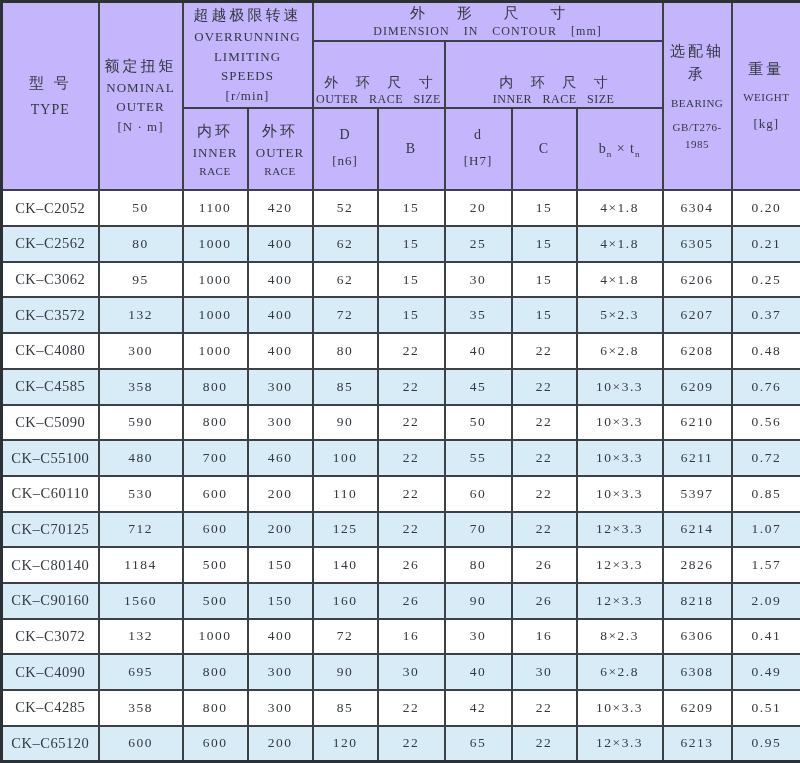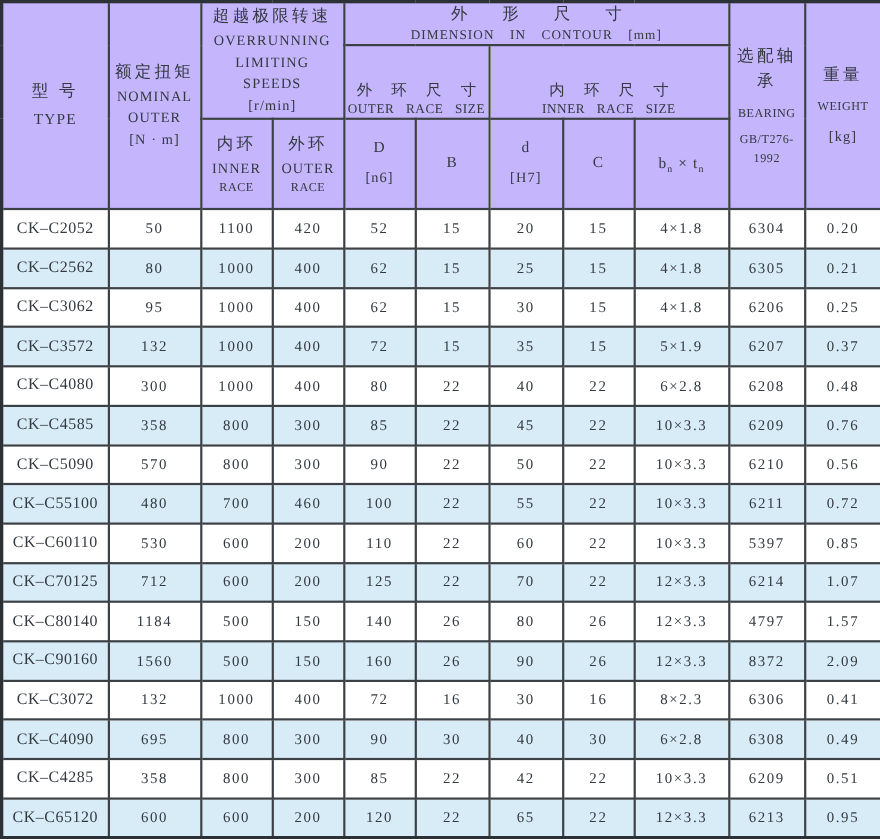--- a/index.html
+++ b/index.html
@@ -82,21 +82,21 @@
         <div class="en">LIMITING SPEEDS</div>
         <div class="unit">[r/min]</div>
       </th>
       <th colspan="5">
         <div class="zh-wide">外 形 尺 寸</div>
         <div class="en-wide">DIMENSION IN CONTOUR [mm]</div>
       </th>
       <th rowspan="3">
         <div class="zh">选配轴承</div>
         <div class="en-sm gap">BEARING</div>
-        <div class="en-sm gap">GB/T276-1992</div>
+        <div class="en-sm gap">GB/T276-1985</div>
       </th>
       <th rowspan="3">
         <div class="zh">重量</div>
         <div class="en-sm gap">WEIGHT</div>
         <div class="unit gap">[kg]</div>
       </th>
     </tr>
     <tr class="h2">
       <th colspan="2">
         <div class="zh-mid">外 环 尺 寸</div>
@@ -179,21 +179,21 @@
       </tr>
       <tr class="alt">
         <td class="type-cell">CK–C3572</td>
         <td>132</td>
         <td>1000</td>
         <td>400</td>
         <td>72</td>
         <td>15</td>
         <td>35</td>
         <td>15</td>
-        <td>5×1.9</td>
+        <td>5×2.3</td>
         <td>6207</td>
         <td>0.37</td>
       </tr>
       <tr>
         <td class="type-cell">CK–C4080</td>
         <td>300</td>
         <td>1000</td>
         <td>400</td>
         <td>80</td>
         <td>22</td>
@@ -211,21 +211,21 @@
         <td>85</td>
         <td>22</td>
         <td>45</td>
         <td>22</td>
         <td>10×3.3</td>
         <td>6209</td>
         <td>0.76</td>
       </tr>
       <tr>
         <td class="type-cell">CK–C5090</td>
-        <td>570</td>
+        <td>590</td>
         <td>800</td>
         <td>300</td>
         <td>90</td>
         <td>22</td>
         <td>50</td>
         <td>22</td>
         <td>10×3.3</td>
         <td>6210</td>
         <td>0.56</td>
       </tr>
@@ -271,34 +271,34 @@
       <tr>
         <td class="type-cell">CK–C80140</td>
         <td>1184</td>
         <td>500</td>
         <td>150</td>
         <td>140</td>
         <td>26</td>
         <td>80</td>
         <td>26</td>
         <td>12×3.3</td>
-        <td>4797</td>
+        <td>2826</td>
         <td>1.57</td>
       </tr>
       <tr class="alt">
         <td class="type-cell">CK–C90160</td>
         <td>1560</td>
         <td>500</td>
         <td>150</td>
         <td>160</td>
         <td>26</td>
         <td>90</td>
         <td>26</td>
         <td>12×3.3</td>
-        <td>8372</td>
+        <td>8218</td>
         <td>2.09</td>
       </tr>
       <tr>
         <td class="type-cell">CK–C3072</td>
         <td>132</td>
         <td>1000</td>
         <td>400</td>
         <td>72</td>
         <td>16</td>
         <td>30</td>

